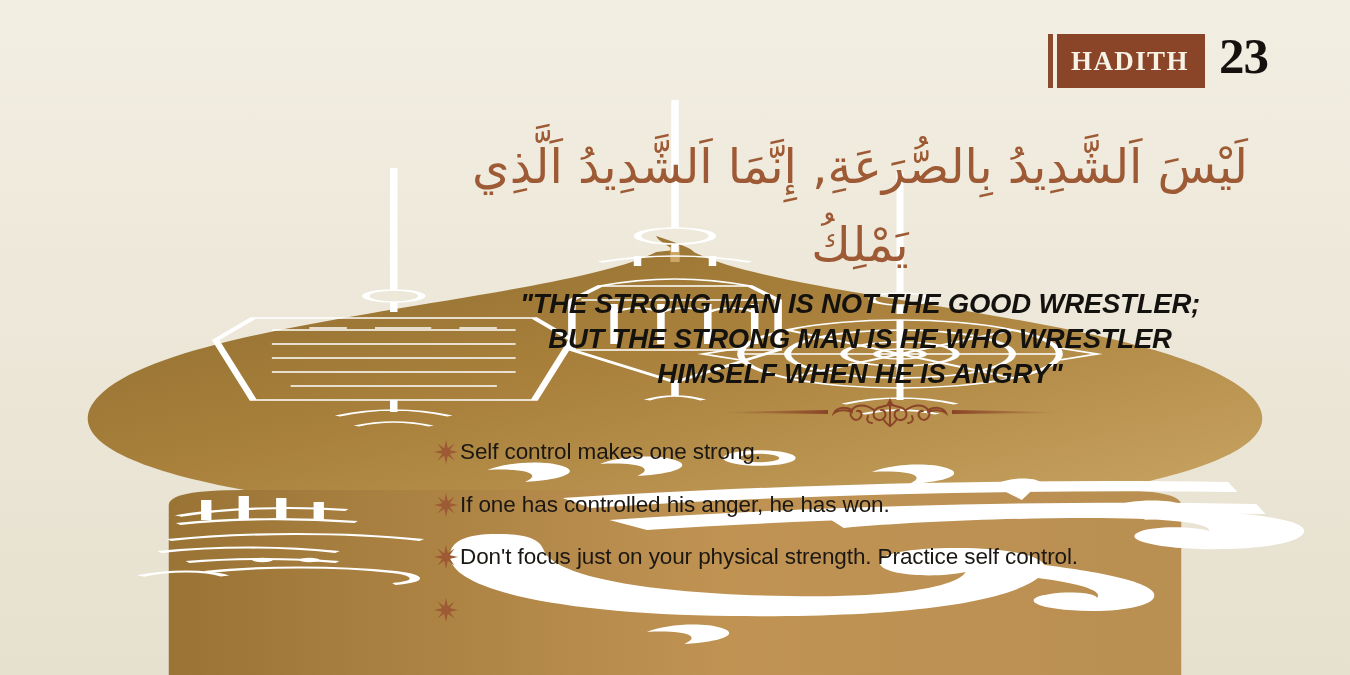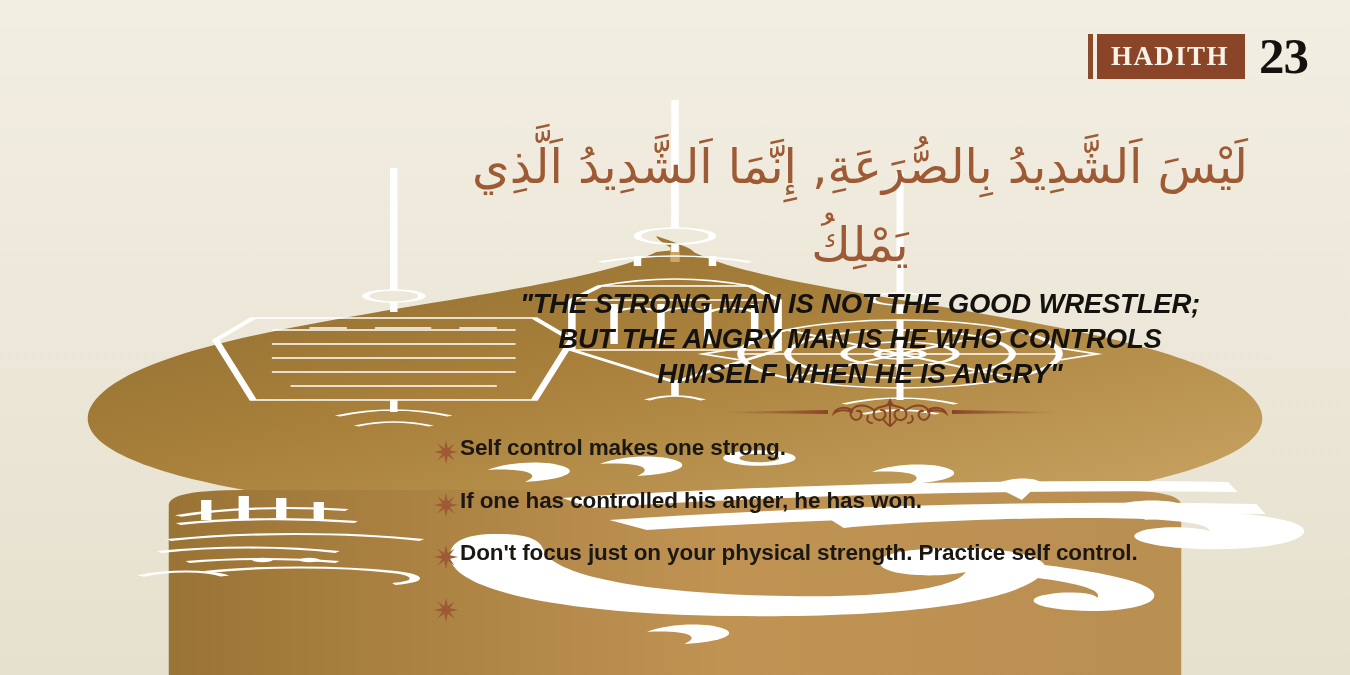--- a/index.html
+++ b/index.html
@@ -28,22 +28,22 @@
   .lattice-svg{position:absolute;inset:0;width:100%;height:100%;}
 
   
   .arch-wrap{
     position:absolute;left:114px;top:0;width:288px;height:675px;
   }
   .arch-svg{position:absolute;inset:0;width:100%;height:100%;}
 
   
   .badge{
-    position:absolute;left:1088px;top:34px;
-    display:flex;align-items:stretch;height:45px;justify-content:flex-end;
+    position:absolute;left:1048px;top:34px;
+    display:flex;align-items:stretch;height:54px;justify-content:flex-end;
   }
   .badge-bar{
     width:5px;background:#8a4a2b;margin-right:4px;
   }
   .badge-box{
     background:#8a4428;display:flex;align-items:center;
     padding:0 16px 0 14px;
   }
   .badge-label{
     font-family:"Liberation Serif", serif;
@@ -77,21 +77,21 @@
   
   .divider{
     position:absolute;left:720px;top:392px;width:340px;height:40px;
   }
 
   
   .points{
     position:absolute;left:432px;top:434px;width:850px;
   }
   .point{
-    display:flex;align-items:flex-start;margin-bottom:20.5px;font-weight:bold;
+    display:flex;align-items:flex-end;margin-bottom:20.5px;
   }
   .point-star{
     flex:0 0 auto;width:28px;height:28px;margin-top:4px;
   }
   .point-text{
     font-family:"Liberation Sans", sans-serif;
     font-size:22.5px;color:#1b1713;line-height:28px;
     letter-spacing:-.1px;
   }
 </style>
@@ -280,21 +280,21 @@
     </div>
     <span class="badge-num">23</span>
   </div>
 
   <div class="arabic">
     <div>لَيْسَ اَلشَّدِيدُ بِالصُّرَعَةِ, إِنَّمَا اَلشَّدِيدُ اَلَّذِي يَمْلِكُ</div>
   </div>
 
   <div class="translation">
     <div>"THE STRONG MAN IS NOT THE GOOD WRESTLER;</div>
-    <div>BUT THE ANGRY MAN IS HE WHO CONTROLS</div>
+    <div>BUT THE STRONG MAN IS HE WHO WRESTLER</div>
     <div>HIMSELF WHEN HE IS ANGRY"</div>
   </div>
 
   <svg class="divider" viewBox="0 0 340 40" aria-hidden="true">
     <defs>
       <linearGradient id="lineFadeL" x1="0" y1="0" x2="1" y2="0">
         <stop offset="0%" stop-color="#8a4428" stop-opacity="0"></stop>
         <stop offset="100%" stop-color="#8a4428" stop-opacity="1"></stop>
       </linearGradient>
       <linearGradient id="lineFadeR" x1="0" y1="0" x2="1" y2="0">

